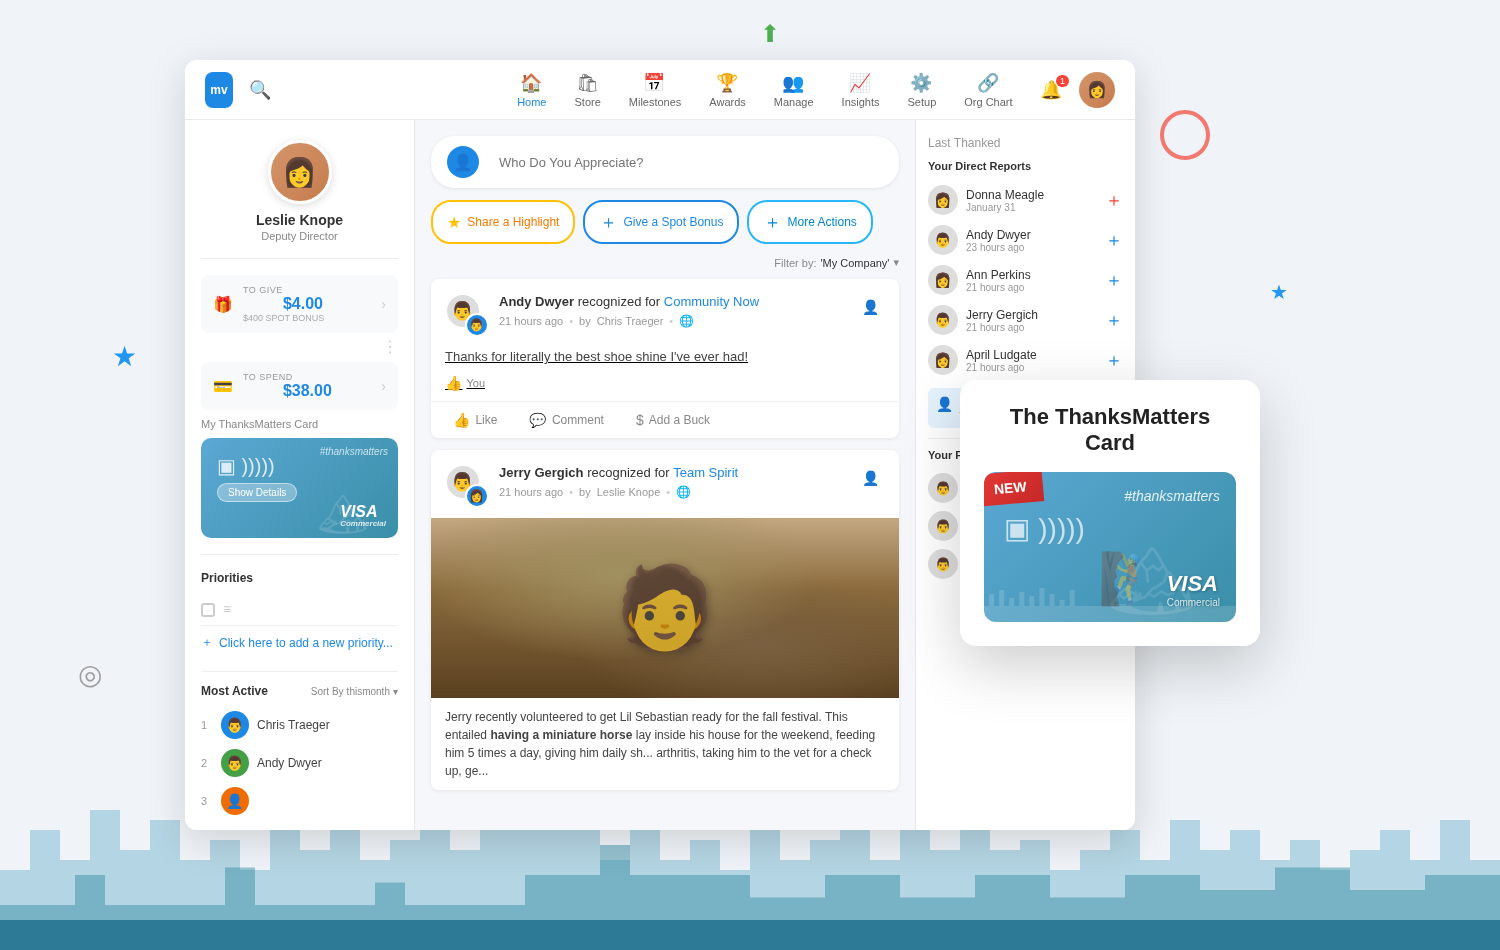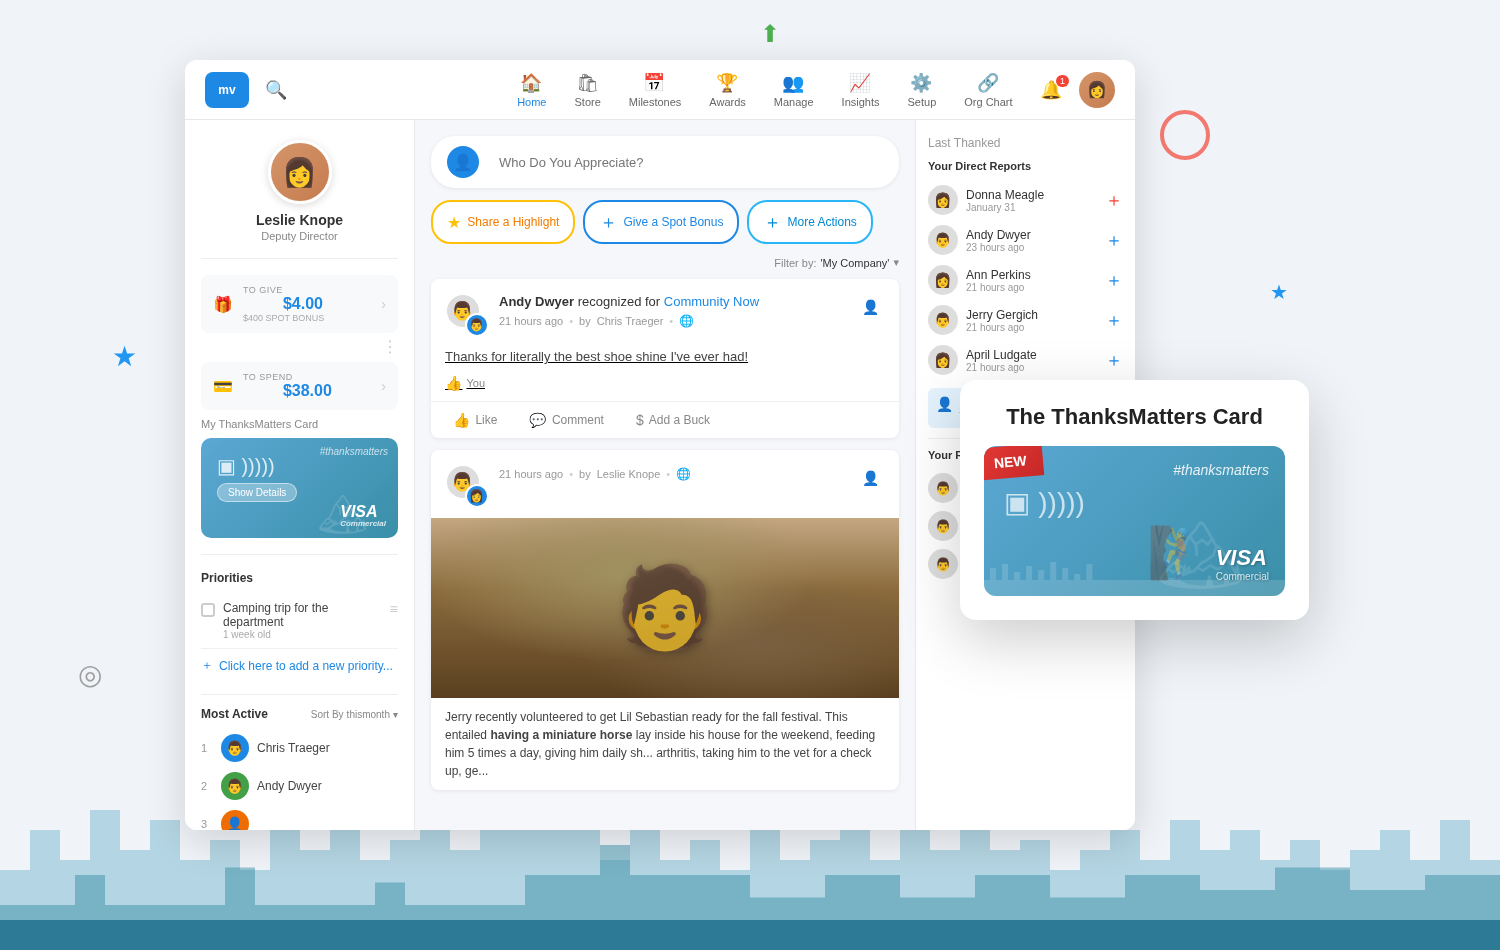--- a/index.html
+++ b/index.html
@@ -99,21 +99,21 @@
     .navbar {
       display: flex;
       align-items: center;
       height: 60px;
       background: #fff;
       border-bottom: 1px solid #e8e8e8;
       padding: 0 20px;
       gap: 8px;
     }
     .nav-logo {
-      width: 44px;
+      width: 28px;
       height: 36px;
       background: #1e88e5;
       border-radius: 8px;
       display: flex;
       align-items: center;
       justify-content: center;
       color: white;
       font-weight: bold;
       font-size: 12px;
       flex-shrink: 0;
@@ -690,21 +690,21 @@
     }
     .peer-info { flex: 1; }
     .peer-name { font-size: 12px; color: #333; font-weight: 500; }
     .peer-time { font-size: 10px; color: #aaa; }
 
     
     .card-popup {
       position: absolute;
       top: 380px;
       left: 960px;
-      width: 349px;
+      width: 300px;
       background: #fff;
       border-radius: 16px;
       box-shadow: 0 20px 60px rgba(0,0,0,0.2);
       padding: 24px;
       z-index: 10;
     }
     .card-popup-title {
       font-size: 22px;
       font-weight: 700;
       color: #222;
@@ -899,24 +899,20 @@
             <span class="visa-commercial">Commercial</span>
           </div>
           <div class="visa-mountain">🏔</div>
         </div>
       </div>
 
       <div class="priorities-section">
         <div class="section-title">Priorities</div>
         <div class="priority-item">
           <div class="priority-checkbox"></div>
-          <div style="flex:1">
-            <div class="priority-text">Camping trip for the department</div>
-            <div class="priority-age">1 week old</div>
-          </div>
           <span class="priority-menu">≡</span>
         </div>
         <div class="add-priority">
           <span>＋</span>
           <span>Click here to add a new priority...</span>
         </div>
       </div>
 
       <div class="most-active-section">
         <div class="most-active-header">
@@ -1021,20 +1017,25 @@
         </div>
       </div>
 
       <div class="post-card">
         <div class="post-header">
           <div class="post-avatars">
             <div class="post-avatar-main">👨</div>
             <div class="post-avatar-sub">👩</div>
           </div>
           <div class="post-info">
+            <div class="post-title">
+              <span class="name">Jerry Gergich</span>
+              <span> recognized for </span>
+              <span class="recognition">Team Spirit</span>
+            </div>
             <div class="post-meta">
               <span>21 hours ago</span>
               <span class="dot">•</span>
               <span>by</span>
               <span>Leslie Knope</span>
               <span class="dot">•</span>
               <span class="post-globe">🌐</span>
             </div>
           </div>
           <div class="post-actions-top">

